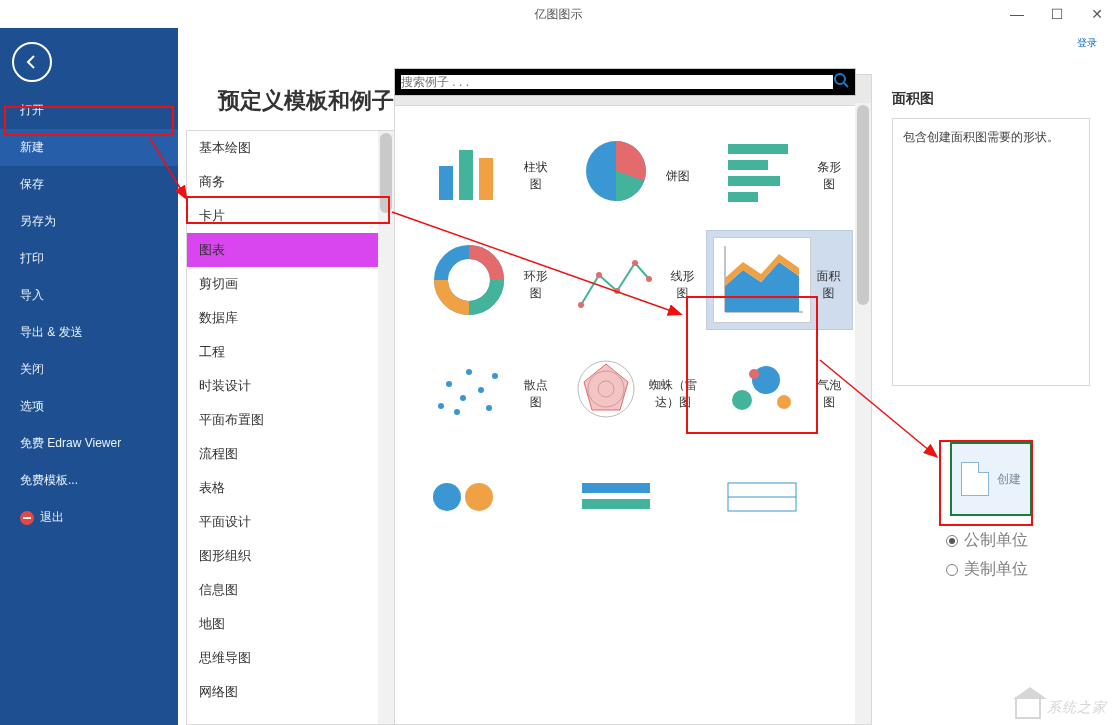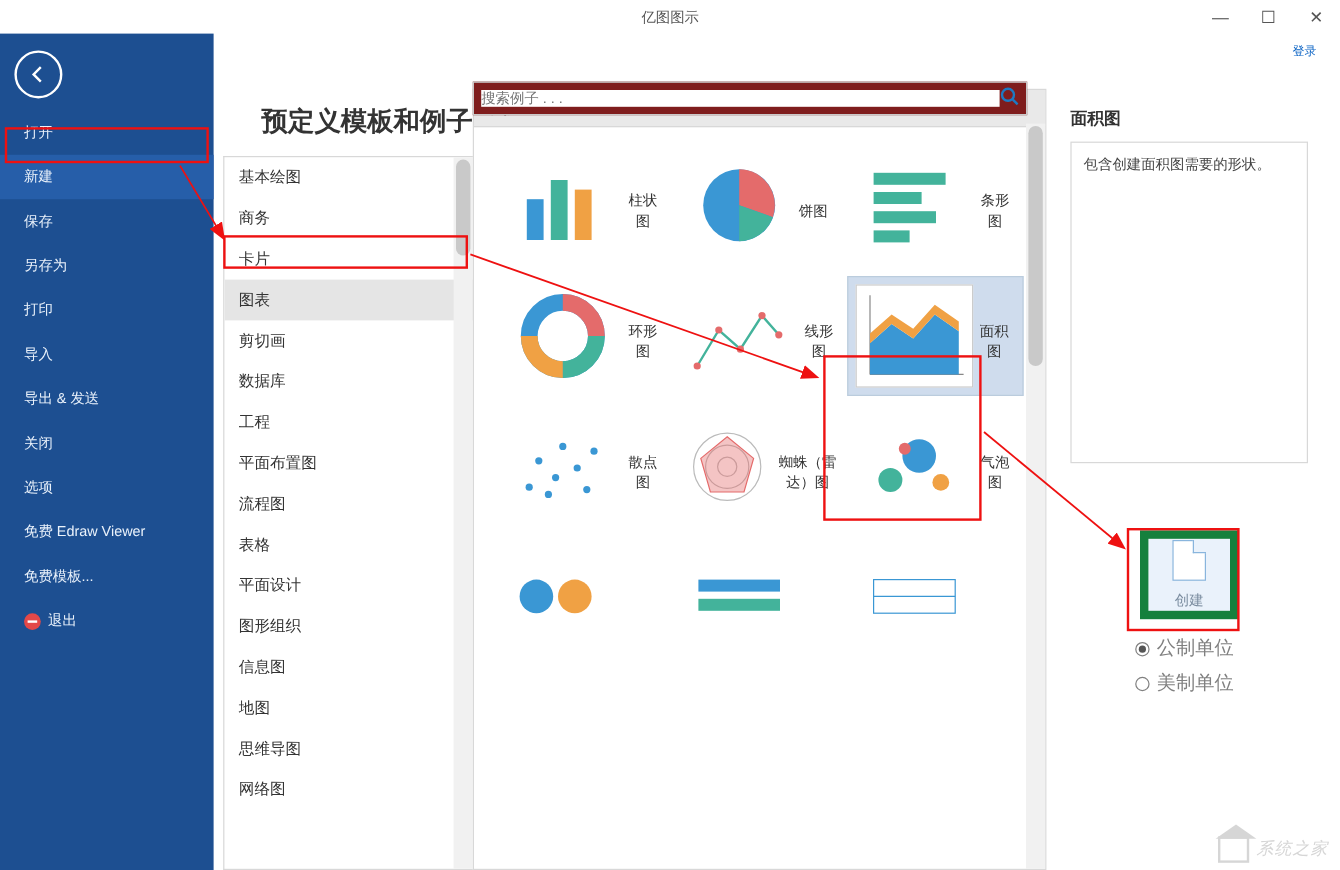--- a/index.html
+++ b/index.html
@@ -13,43 +13,43 @@
 .body { flex: 1; display: flex; }
 .sidebar { width: 178px; background: #1d4f91; color: #eaf2fb; display: flex; flex-direction: column; padding-top: 6px; }
 .back-btn { width: 40px; height: 40px; border: 2px solid #fff; border-radius: 50%; margin: 8px 12px 10px; display: flex; align-items: center; justify-content: center; color: #fff; cursor: pointer; }
 .sidebar-item { padding: 10px 20px; font-size: 12px; color: #eaf2fb; cursor: pointer; position: relative; }
 .sidebar-item.active { background: #265ea9; }
 .exit-icon { display: inline-block; width: 14px; height: 14px; background: #e34848; border-radius: 50%; margin-right: 6px; position: relative; vertical-align: middle; }
 .exit-icon::after { content: ""; position: absolute; left: 3px; top: 6px; width: 8px; height: 2px; background: #fff; }
 .main { flex: 1; display: flex; padding: 10px 0 0 8px; }
 .col-cats { width: 208px; display: flex; flex-direction: column; }
 .heading { font-size: 22px; font-weight: 600; margin: 48px 0 14px 4px; text-align: right; }
-.search-wrap { position: absolute; left: 394px; top: 68px; width: 462px; height: 28px; border: 1px solid #c9c9c9; display: flex; align-items: center; padding: 0 6px; background: #7f1d1d; }
+.search-wrap { position: absolute; left: 394px; top: 68px; width: 462px; height: 28px; border: 1px solid #c9c9c9; display: flex; align-items: center; padding: 0 6px; background: #000000; }
 .search-wrap input { border: none; outline: none; flex: 1; font-size: 12px; color: #666; }
 .search-icon { color: #1d7ac2; font-size: 16px; }
 .cat-list { border: 1px solid #d8d8d8; border-right: none; flex: 1; overflow: hidden; position: relative; margin-top: 0; }
 .cat-scroll { position: absolute; right: 0; top: 0; bottom: 0; width: 16px; background: #f1f1f1; }
 .cat-scroll .thumb { position: absolute; left: 2px; right: 2px; top: 2px; height: 80px; background: #c9c9c9; border-radius: 6px; }
 .cat-item { padding: 8px 12px; font-size: 13px; color: #333; cursor: pointer; }
-.cat-item.selected { background: #e5e5e5; }
+.cat-item.selected { background: #d946ef; }
 .col-templates { width: 478px; display: flex; flex-direction: column; margin-top: 36px; }
 .tpl-panel { border: 1px solid #d8d8d8; flex: 1; margin-top: 0; position: relative; }
 .tpl-header { background: #e9e9e9; border-bottom: 1px solid #d8d8d8; padding: 6px 10px; font-weight: 600; font-size: 13px; }
 .tpl-scroll { position: absolute; right: 0; top: 28px; bottom: 0; width: 16px; background: #f1f1f1; }
 .tpl-scroll .thumb { position: absolute; left: 2px; right: 2px; top: 2px; height: 200px; background: #c9c9c9; border-radius: 6px; }
 .tpl-grid { display: grid; grid-template-columns: repeat(3, 1fr); gap: 10px 0; padding: 16px 18px; }
 .tpl-cell { display: flex; align-items: center; padding: 6px; position: relative; }
 .tpl-cell.selected { background: #cfdced; border: 1px solid #bcd; }
 .tpl-thumb { width: 100px; height: 86px; display: flex; align-items: center; justify-content: center; }
 .tpl-cell.selected .tpl-thumb { background: #fff; border: 1px solid #ccc; }
 .tpl-label { margin-top: 10px; font-size: 12px; text-align: center; }
 .col-info { width: 234px; padding: 52px 16px 0 20px; display: flex; flex-direction: column; }
 .info-title { font-weight: 600; font-size: 14px; margin-bottom: 10px; }
 .info-box { border: 1px solid #d8d8d8; height: 268px; padding: 10px; font-size: 12px; color: #444; }
-.create-btn { margin: 56px auto 14px; width: 82px; height: 74px; background: #eaf2fb; border: 7px solid #15803d; display: flex; flex-direction: column; align-items: center; justify-content: center; gap: 8px; cursor: pointer; }
+.create-btn { margin: 56px auto 14px; width: 82px; height: 74px; background: #eaf2fb; border: 2px solid #15803d; display: flex; align-items: center; justify-content: center; gap: 8px; cursor: pointer; }
 .create-btn .page-icon { width: 28px; height: 34px; background: #fff; border: 1px solid #89b5dd; position: relative; }
 .create-btn .page-icon::after { content: ""; position: absolute; right: -1px; top: -1px; width: 10px; height: 10px; background: #eaf2fb; border-left: 1px solid #89b5dd; border-bottom: 1px solid #89b5dd; }
 .create-btn .lbl { font-size: 12px; color: #7a8c9f; }
 .radio-group { margin-left: 54px; font-size: 16px; }
 .radio-row { display: flex; align-items: center; gap: 6px; margin-bottom: 8px; color: #808080; }
 .radio-dot { width: 12px; height: 12px; border: 1px solid #808080; border-radius: 50%; display: inline-flex; align-items: center; justify-content: center; }
 .radio-dot.checked::after { content: ""; width: 6px; height: 6px; background: #555; border-radius: 50%; }
 
 .ann-box { position: absolute; border: 2px solid #e11; pointer-events: none; }
 .ann-svg { position: absolute; left: 0; top: 0; width: 1117px; height: 725px; pointer-events: none; }
@@ -101,20 +101,21 @@
         <div class="heading">预定义模板和例子</div>
         <div class="cat-list">
           <div id="cat-items">
               <div class="cat-item">基本绘图</div>
               <div class="cat-item">商务</div>
               <div class="cat-item">卡片</div>
               <div class="cat-item selected">图表</div>
               <div class="cat-item">剪切画</div>
               <div class="cat-item">数据库</div>
               <div class="cat-item">工程</div>
+              <div class="cat-item">时装设计</div>
               <div class="cat-item">平面布置图</div>
               <div class="cat-item">流程图</div>
               <div class="cat-item">表格</div>
               <div class="cat-item">平面设计</div>
               <div class="cat-item">图形组织</div>
               <div class="cat-item">信息图</div>
               <div class="cat-item">地图</div>
               <div class="cat-item">思维导图</div>
               <div class="cat-item">网络图</div>
             </div>

